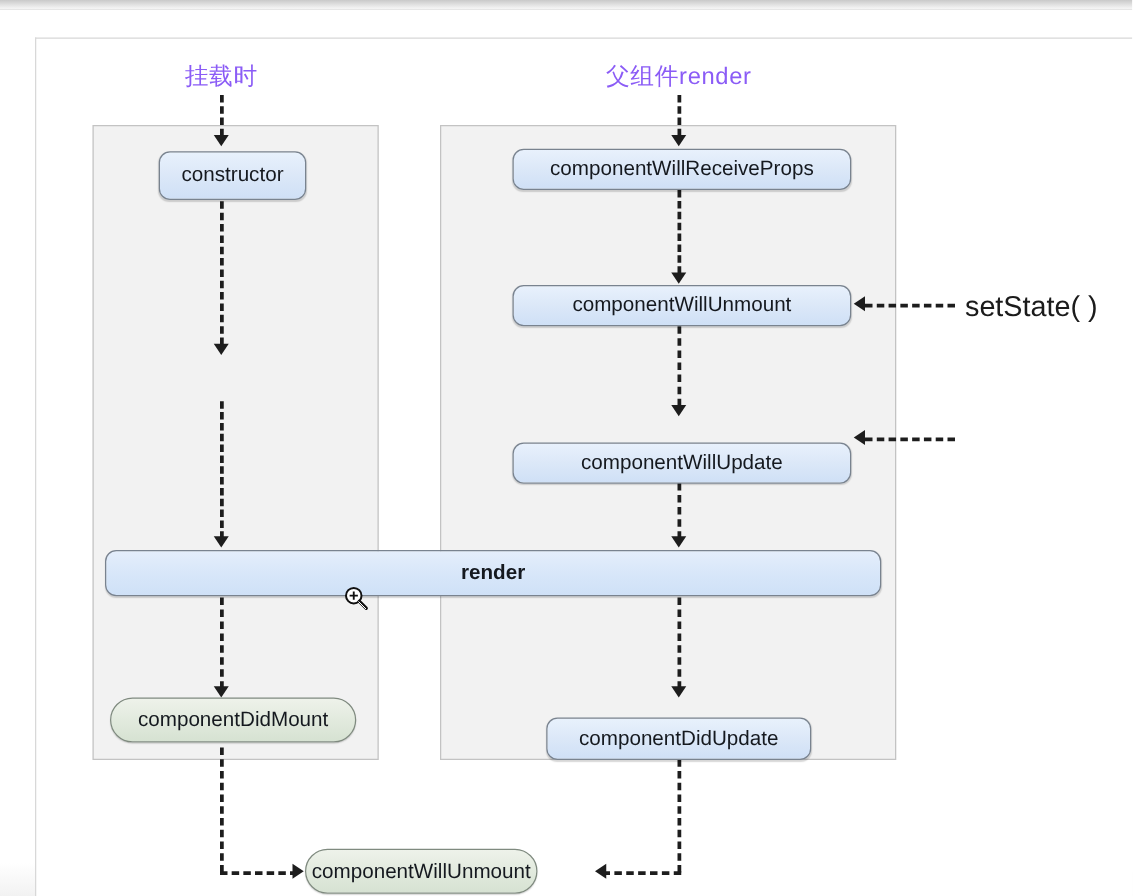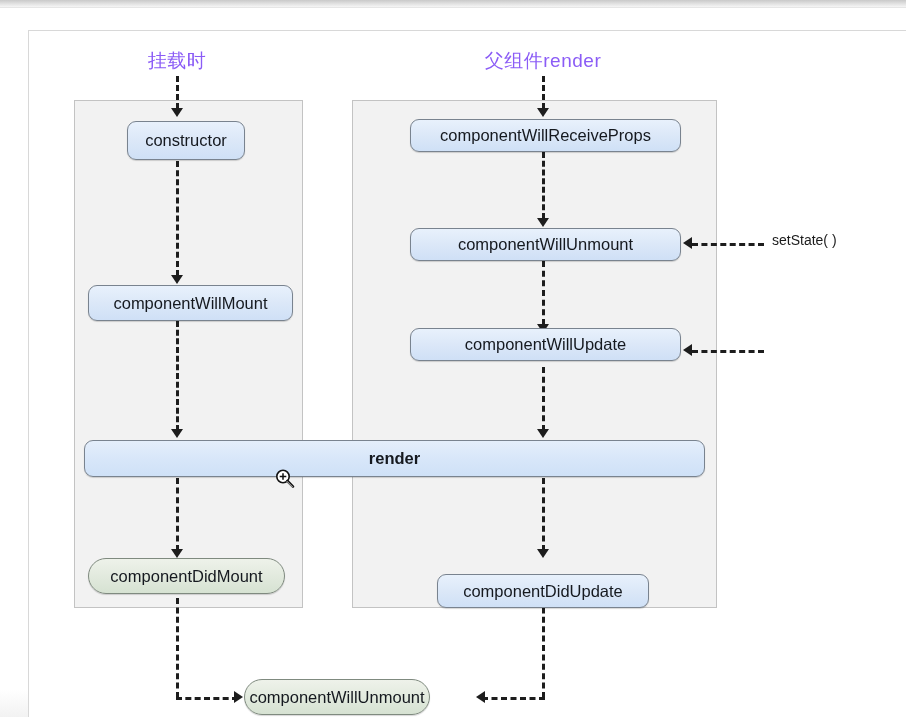--- a/index.html
+++ b/index.html
@@ -124,21 +124,21 @@
     position: absolute;
     width: 0; height: 0;
     border-top: 6px solid transparent;
     border-bottom: 6px solid transparent;
     border-left: 9px solid #1d1d1d;
   }
 
   
   .trigger-label {
     position: absolute;
-    font-size: 14px;
+    font-size: 23px;
     color: #1b1b1b;
     white-space: nowrap;
   }
 
   
   .cursor-zoom {
     position: absolute;
     width: 22px; height: 22px;
   }
 </style>
@@ -195,29 +195,28 @@
   <div class="arrow-left" style="left:476px; top:691px;"></div>
 
   <div class="hline" style="left:692px; top:243px; width:72px;"></div>
   <div class="arrow-left" style="left:683px; top:237px;"></div>
 
   <div class="hline" style="left:692px; top:350px; width:72px;"></div>
   <div class="arrow-left" style="left:683px; top:344px;"></div>
 
   <div class="node blue" style="left:127px; top:121px; width:118px; height:39px;">constructor</div>
 
-  <div class="node blue" style="left:88px; top:285px; width:205px; height:36px;">componentWillMount</div>
 
   <div class="node green" style="left:88px; top:558px; width:197px; height:36px;">componentDidMount</div>
 
   <div class="node blue" style="left:410px; top:119px; width:271px; height:33px;">componentWillReceiveProps</div>
 
   <div class="node blue" style="left:410px; top:228px; width:271px; height:33px;">componentWillUnmount</div>
 
-  <div class="node blue" style="left:410px; top:328px; width:271px; height:33px;">componentWillUpdate</div>
+  <div class="node blue" style="left:410px; top:354px; width:271px; height:33px;">componentWillUpdate</div>
 
   <div class="node blue" style="left:437px; top:574px; width:212px; height:34px;">componentDidUpdate</div>
 
   <div class="node blue render-bar" style="left:84px; top:440px; width:621px; height:37px;">render</div>
 
   <div class="node green" style="left:244px; top:679px; width:186px; height:36px;text-align:right;">componentWillUnmount</div>
 
   <div class="trigger-label" style="left:772px; top:232px;">setState( )</div>
 
   <div class="cursor-zoom" style="left:274px; top:468px;">

